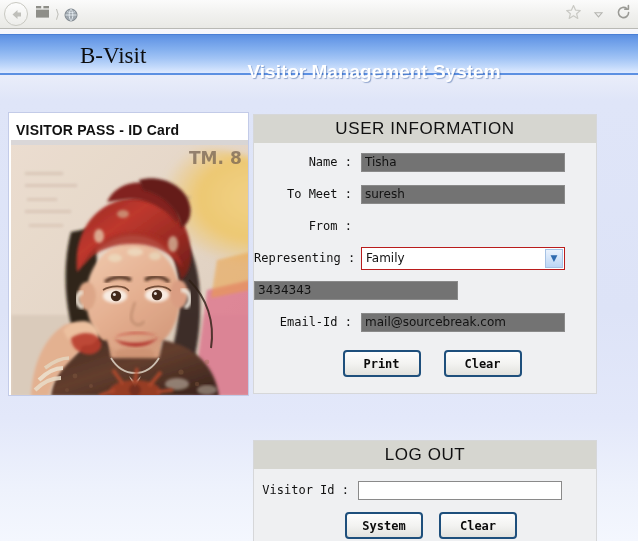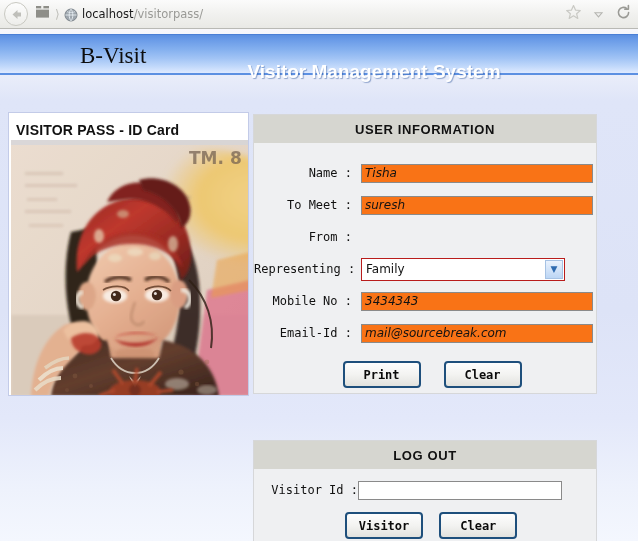--- a/index.html
+++ b/index.html
@@ -184,59 +184,58 @@
     left: 253px; top: 411px;
     width: 344px; height: 103px;
   }
   .panel-head {
     height: 28px;
     background: #d6d6d0;
     display: flex;
     align-items: center;
     justify-content: center;
     font-family: "Liberation Sans", sans-serif;
-    font-size: 13px;
-    font-weight: bold;
+    font-size: 17px;
+    font-weight: normal;
     color: #111111;
     letter-spacing: 0.6px;
   }
 
   
   .form-rows {
     position: relative;
-    padding-top: 14px;
+    padding-top: 3px;
   }
   .frow {
     display: flex;
     align-items: center;
     height: 32px;
   }
   .flabel {
     width: 107px;
     text-align: right;
     padding-right: 9px;
     font-family: "DejaVu Sans Mono", monospace;
     font-size: 12px;
     color: #111111;
     box-sizing: border-box;
     white-space: nowrap;
   }
   .finput {
-    width: 232px;
+    width: 204px;
     height: 19px;
-    background: #f97316;
+    background: #737373;
     border: 1px solid #8a8a8a;
     box-sizing: border-box;
     font-family: "DejaVu Sans", sans-serif;
     font-size: 12px;
     color: #121212;
     padding: 0 3px;
     line-height: 17px;
     outline: none;
-    font-style: italic;
   }
   .finput.focused {
     position: relative;
   }
   .fselect-wrap {
     position: relative;
     width: 204px;
     height: 23px;
   }
   .fselect {
@@ -294,20 +293,21 @@
   
   .logout-row {
     display: flex;
     align-items: center;
     height: 30px;
     margin-top: 6px;
   }
   .logout-label {
     width: 104px;
     text-align: right;
+    padding-right: 9px;
     font-family: "DejaVu Sans Mono", monospace;
     font-size: 12px;
     color: #111111;
     box-sizing: border-box;
     white-space: nowrap;
   }
   .logout-input {
     width: 204px;
     height: 19px;
     background: #ffffff;
@@ -352,21 +352,20 @@
   <div class="chev-sep">⟩</div>
 
   <div class="url-wrap">
     <span class="favicon">
       <svg width="14" height="14" viewBox="0 0 14 14">
         <circle cx="7" cy="7" r="6" fill="#9ea6ad" stroke="#7d858c" stroke-width="1"></circle>
         <path d="M1.4 7 H12.6 M7 1.2 C4.6 4 4.6 10 7 12.8 C9.4 10 9.4 4 7 1.2" fill="none" stroke="#e8eef3" stroke-width="0.9"></path>
         <path d="M3 3.6 C5 5 9 5 11 3.6" fill="none" stroke="#dfe7ee" stroke-width="0.8"></path>
       </svg>
     </span>
-    <span class="url-text"><span>localhost</span><span class="url-path">/visitorpass/</span></span>
   </div>
 
   <div class="chrome-right">
     <div class="icon-btn">
       <span>
         <svg width="17" height="17" viewBox="0 0 17 17">
           <path d="M8.5 1.6 L10.5 6.1 L15.3 6.5 L11.6 9.7 L12.8 14.4 L8.5 11.8 L4.2 14.4 L5.4 9.7 L1.7 6.5 L6.5 6.1 Z" fill="none" stroke="#c9c9c4" stroke-width="1.2" stroke-linejoin="round"></path>
         </svg>
       </span>
     </div>
@@ -576,21 +575,20 @@
         <div class="flabel">Representing :</div>
         <div class="fselect-wrap">
           <div class="fselect">Family</div>
           <div class="fselect-arrow">
             <span class="caret-mark">▼</span>
           </div>
         </div>
       </div>
 
       <div class="frow">
-        <div class="flabel">Mobile No :</div>
         <input class="finput" type="text" value="3434343" style="">
       </div>
 
       <div class="frow">
         <div class="flabel">Email-Id :</div>
         <input class="finput focused" type="text" value="mail@sourcebreak.com" style="">
       </div>
 
       <div class="btn-row">
         <div class="btn">Print</div>
@@ -601,18 +599,18 @@
 
   <div class="panel panel-logout">
     <div class="panel-head">LOG OUT</div>
 
     <div class="logout-row">
       <div class="logout-label">Visitor Id :</div>
       <input class="logout-input" type="text" value="" style="">
     </div>
 
     <div class="btn-row-logout">
-      <div class="btn">Visitor</div>
+      <div class="btn">System</div>
       <div class="btn">Clear</div>
     </div>
   </div>
 
 </div>
 
 </body></html>

